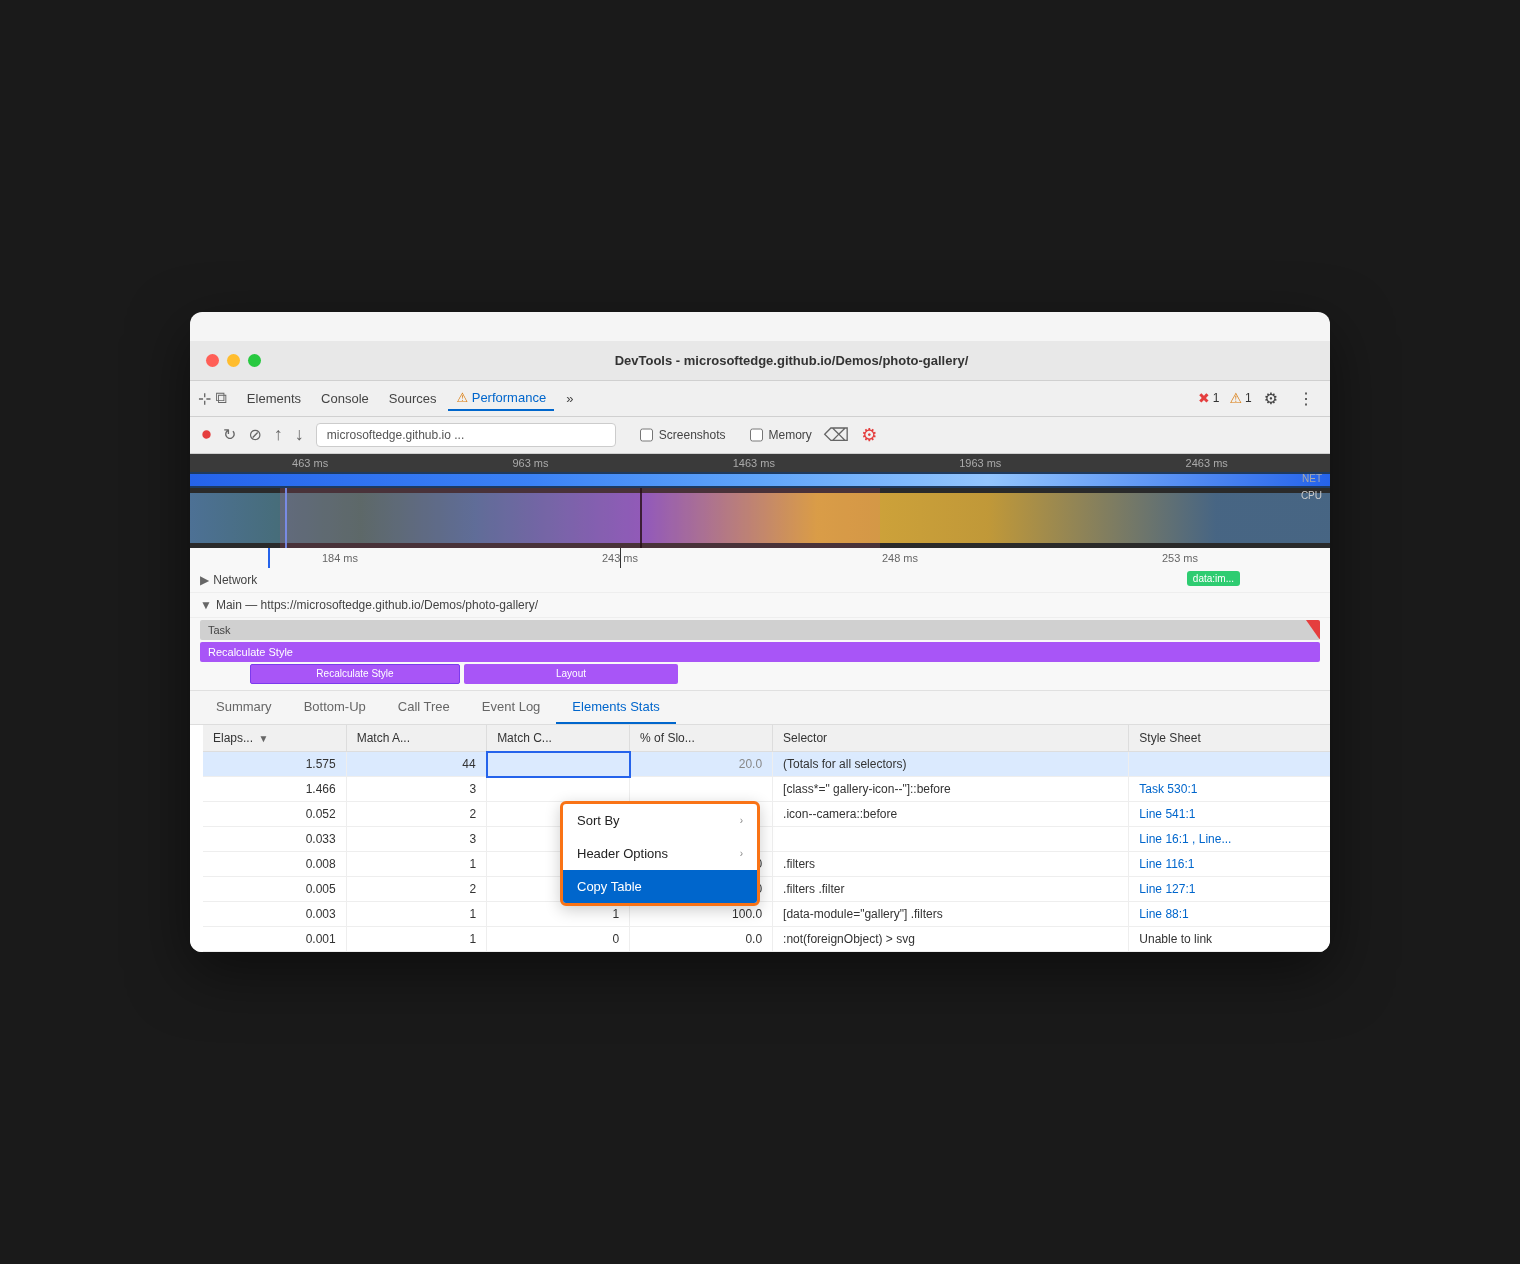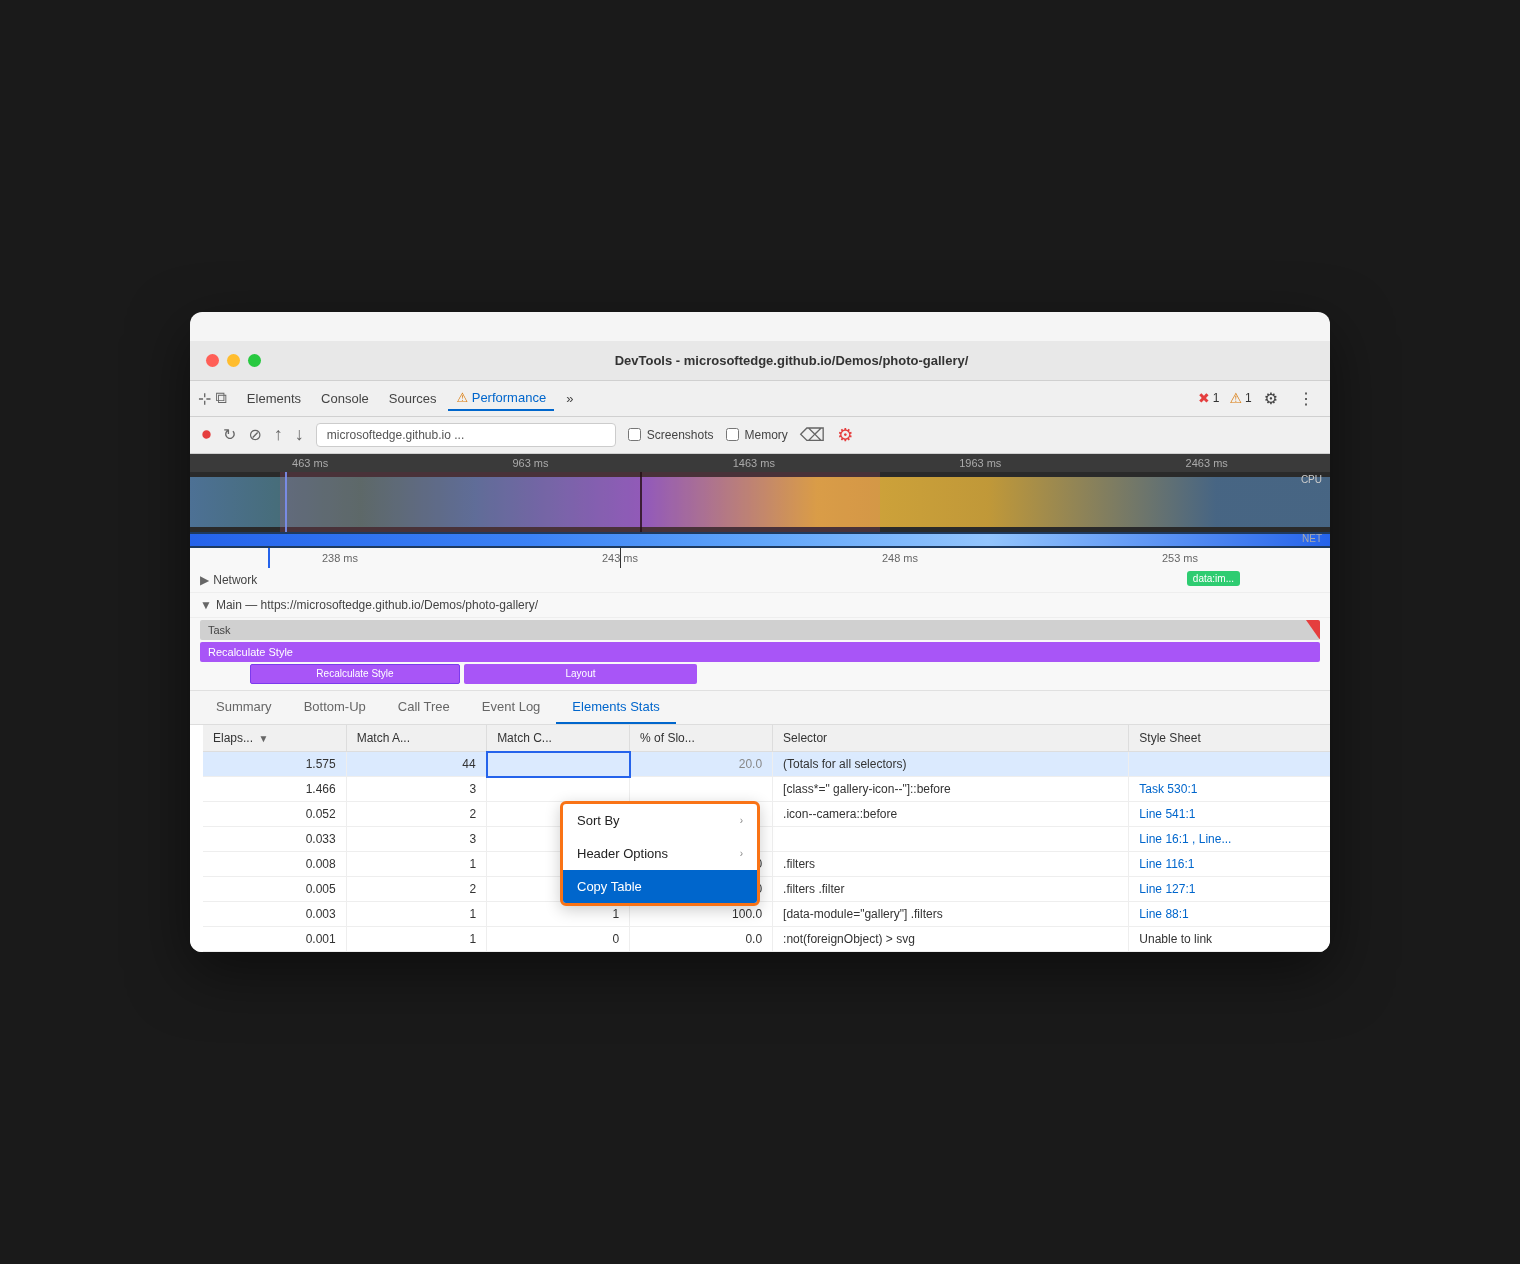--- a/index.html
+++ b/index.html
@@ -83,21 +83,21 @@
     .url-box {
       flex: 1;
       background: white;
       border: 1px solid #ccc;
       border-radius: 4px;
       padding: 4px 10px;
       font-size: 12px;
       color: #555;
       max-width: 300px;
     }
-    .checkbox-group { display: flex; align-items: center; gap: 6px; font-size: 12px; color: #444; }
+    .checkbox-group { display: flex; gap: 6px; font-size: 12px; color: #444; margin-left: 12px; }
     .checkbox-group input { cursor: pointer; }
     .timeline-ms-labels {
       display: flex;
       justify-content: space-around;
       padding: 3px 10px;
       font-size: 11px;
       color: #aaa;
       background: #3a3a3a;
     }
     .cpu-label, .net-label {
@@ -244,43 +244,43 @@
   </div>
 
   <div style="background:#3a3a3a; position:relative;">
     <div class="timeline-ms-labels">
       <span>463 ms</span>
       <span>963 ms</span>
       <span>1463 ms</span>
       <span>1963 ms</span>
       <span>2463 ms</span>
     </div>
-    <div style="position:relative; height:60px; background:#2a2a2a; margin:0; overflow:hidden;">
-
-      <div style="position:absolute;left:0;right:0;top:5px;bottom:5px;background:linear-gradient(90deg,rgba(100,160,220,0.6) 0%,rgba(100,200,180,0.4) 15%,rgba(80,140,200,0.7) 25%,rgba(150,100,230,0.8) 40%,rgba(230,180,60,0.9) 55%,rgba(230,180,60,0.8) 70%,rgba(100,160,220,0.5) 90%);"></div>
-      <span class="cpu-label">CPU</span>
-
-      <div style="position:absolute;left:95px;top:0;bottom:0;width:2px;background:rgba(100,150,255,0.9);"></div>
-      <div style="position:absolute;left:450px;top:0;bottom:0;width:2px;background:rgba(0,0,0,0.8);"></div>
-
-      <div style="position:absolute;left:90px;top:0;right:450px;bottom:0;background:rgba(255,100,150,0.15);"></div>
-    </div>
     <div style="position:relative;height:16px;background:#1e3a5f;overflow:hidden;">
       <div style="position:absolute;left:0;right:0;top:2px;bottom:2px;background:linear-gradient(90deg,#2563eb 0%,#3b82f6 30%,#60a5fa 50%,#93c5fd 70%,#2563eb 100%);"></div>
       <span style="position:absolute;right:8px;top:1px;font-size:10px;color:#aaa;">NET</span>
     </div>
+    <div style="position:relative; height:60px; background:#2a2a2a; margin:0; overflow:hidden;">
+
+      <div style="position:absolute;left:0;right:0;top:5px;bottom:5px;background:linear-gradient(90deg,rgba(100,160,220,0.6) 0%,rgba(100,200,180,0.4) 15%,rgba(80,140,200,0.7) 25%,rgba(150,100,230,0.8) 40%,rgba(230,180,60,0.9) 55%,rgba(230,180,60,0.8) 70%,rgba(100,160,220,0.5) 90%);"></div>
+      <span class="cpu-label">CPU</span>
+
+      <div style="position:absolute;left:95px;top:0;bottom:0;width:2px;background:rgba(100,150,255,0.9);"></div>
+      <div style="position:absolute;left:450px;top:0;bottom:0;width:2px;background:rgba(0,0,0,0.8);"></div>
+
+      <div style="position:absolute;left:90px;top:0;right:450px;bottom:0;background:rgba(255,100,150,0.15);"></div>
+    </div>
   </div>
 
   <div class="timeline-lower">
     <div style="display:flex;align-items:center;position:relative;">
 
       <div style="position:absolute;left:78px;top:0;bottom:0;width:2px;background:#2563eb;"></div>
       <div style="position:absolute;left:430px;top:0;bottom:0;width:1px;background:#333;"></div>
       <div style="flex:1; display:flex; justify-content:space-around; padding:4px 10px; font-size:11px; color:#666;">
-        <span>238 ms</span>
+        <span>184 ms</span>
         <span>243 ms</span>
         <span>248 ms</span>
         <span>253 ms</span>
       </div>
     </div>
 
     <div style="display:flex;align-items:center;padding:5px 10px;font-size:12px;border-bottom:1px solid #eee;position:relative;">
       <span style="margin-right:4px;color:#666;">▶</span>
       <span style="color:#444;text-align:center;">Network</span>
       <div style="position:absolute;right:90px;top:3px;">
@@ -299,21 +299,21 @@
     </div>
 
     <div style="background:#a855f7;height:20px;margin:2px 10px;border-radius:2px;display:flex;align-items:center;padding-left:8px;font-size:11px;color:white;">
       <span>Recalculate Style</span>
     </div>
 
     <div style="display:flex;gap:4px;margin:2px 10px 6px 60px;">
       <div style="background:#a855f7;height:20px;width:210px;border-radius:2px;display:flex;align-items:center;justify-content:center;font-size:10px;color:white;border:1px solid #7c3aed;">
         <span>Recalculate Style</span>
       </div>
-      <div style="background:#a855f7;height:20px;width:233px;border-radius:2px;display:flex;align-items:center;justify-content:center;font-size:10px;color:white;">
+      <div style="background:#a855f7;height:20px;width:214px;border-radius:2px;display:flex;align-items:center;justify-content:center;font-size:10px;color:white;">
         <span>Layout</span>
       </div>
     </div>
   </div>
 
   <div class="bottom-panel">
 
     <div class="tabs-row">
       <div class="tab-item">Summary</div>
       <div class="tab-item">Bottom-Up</div>

